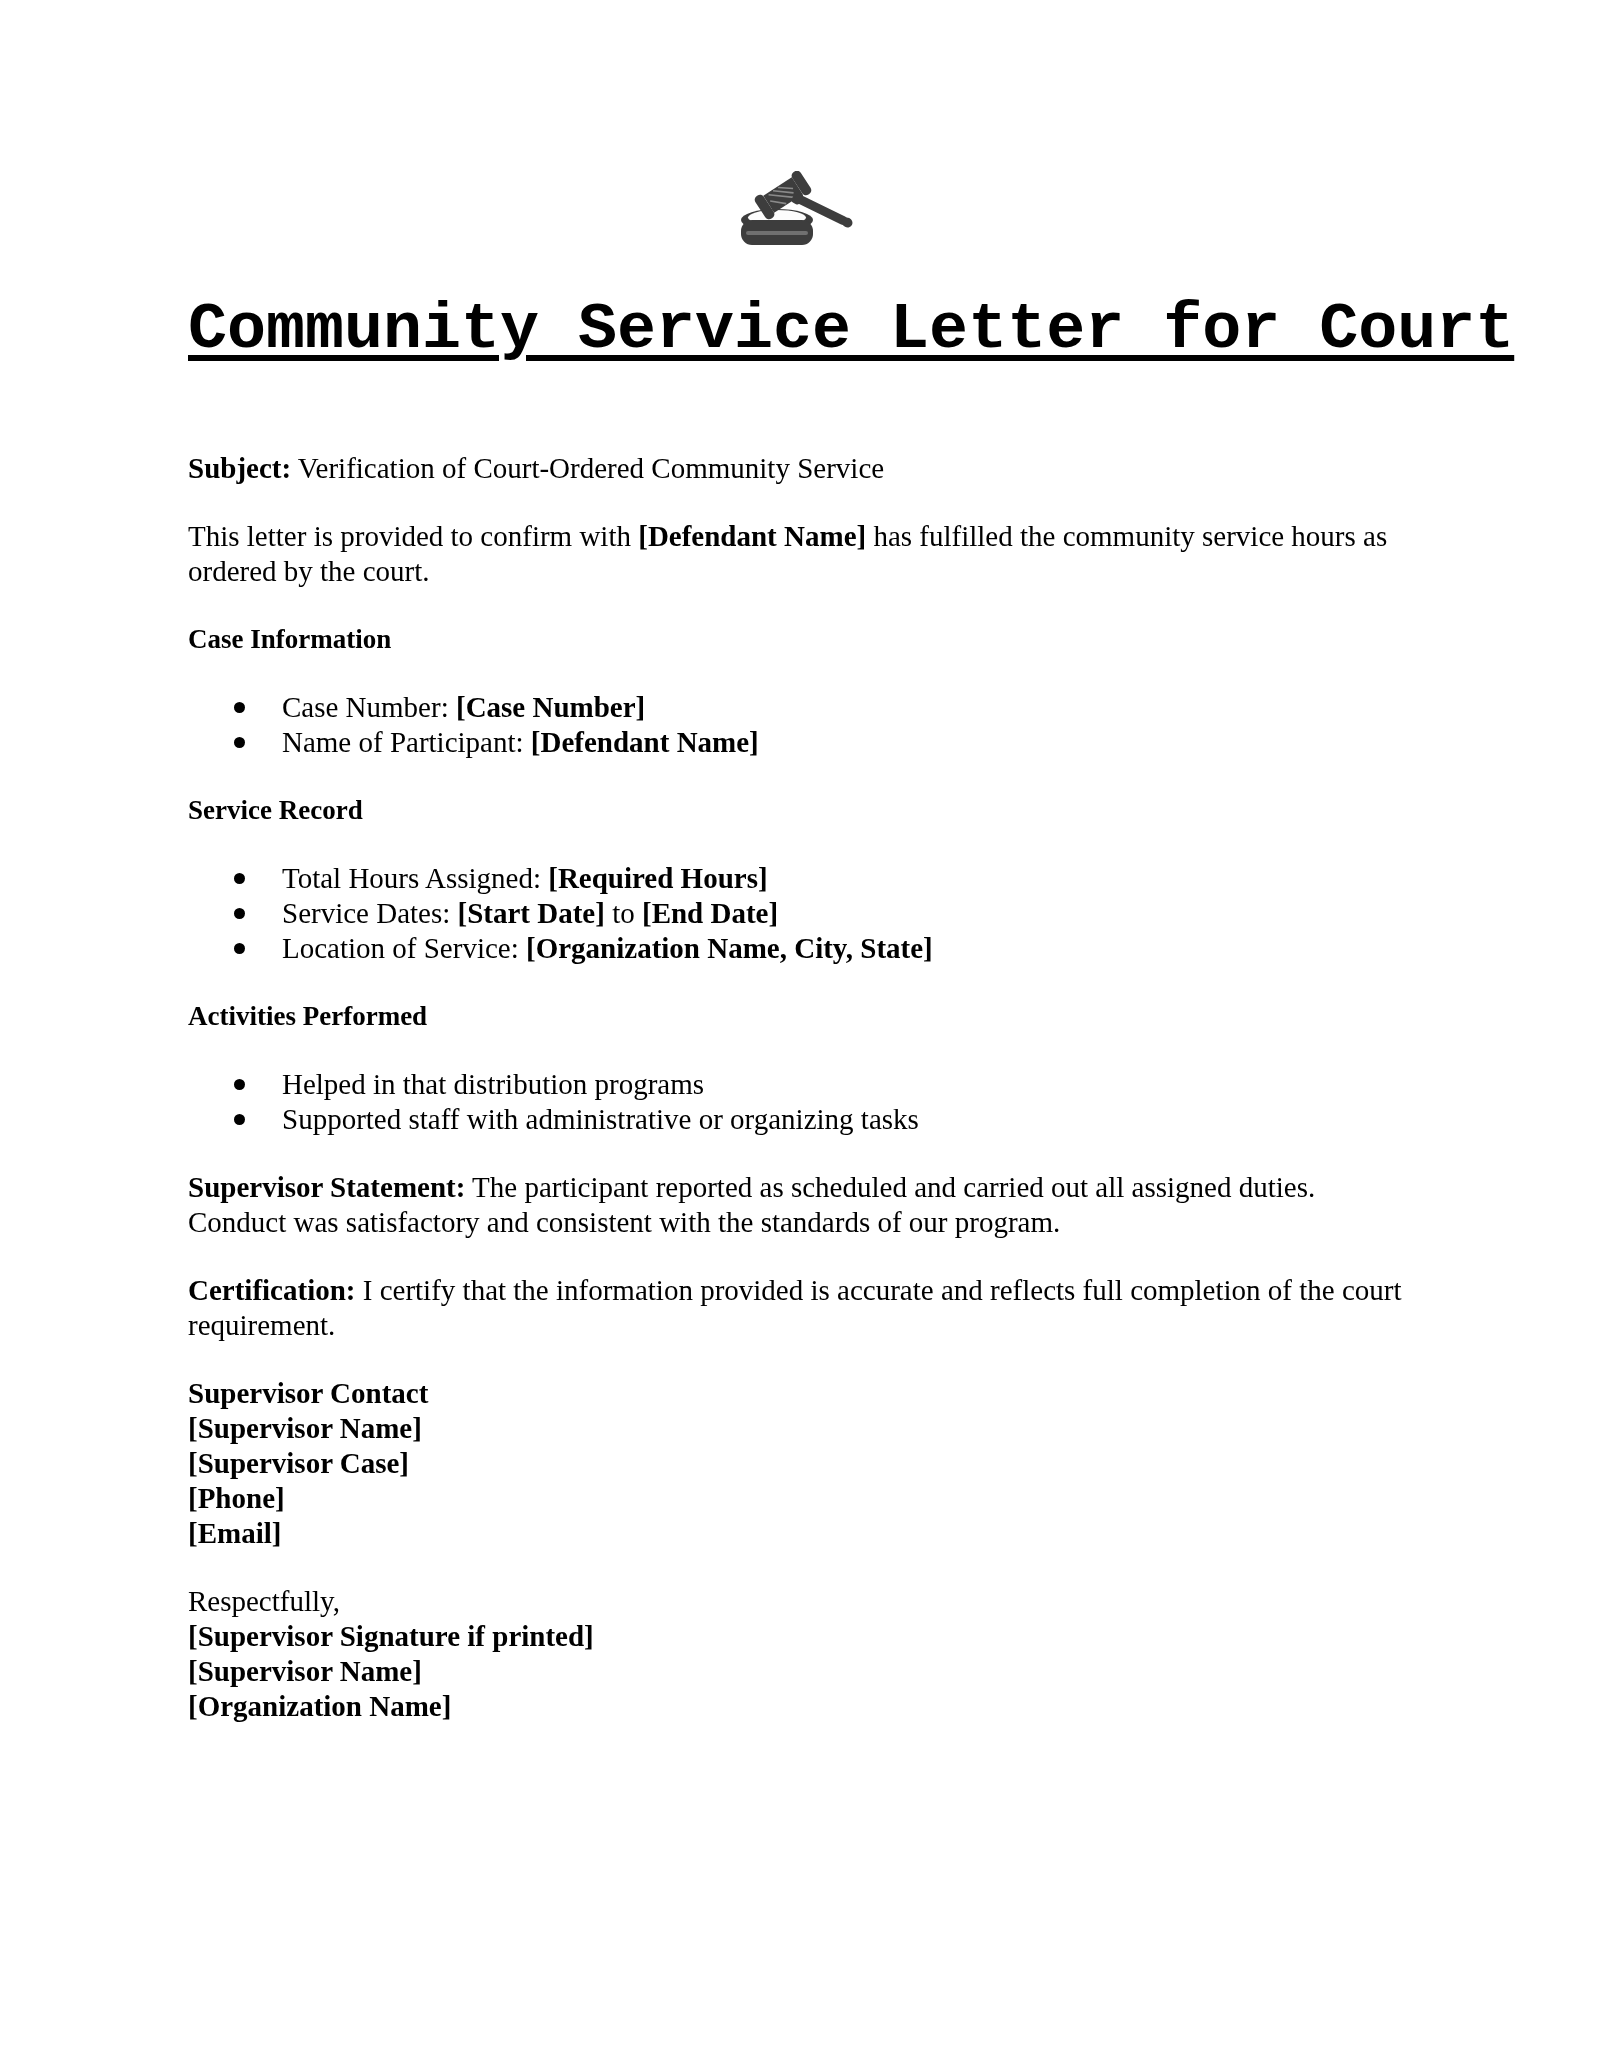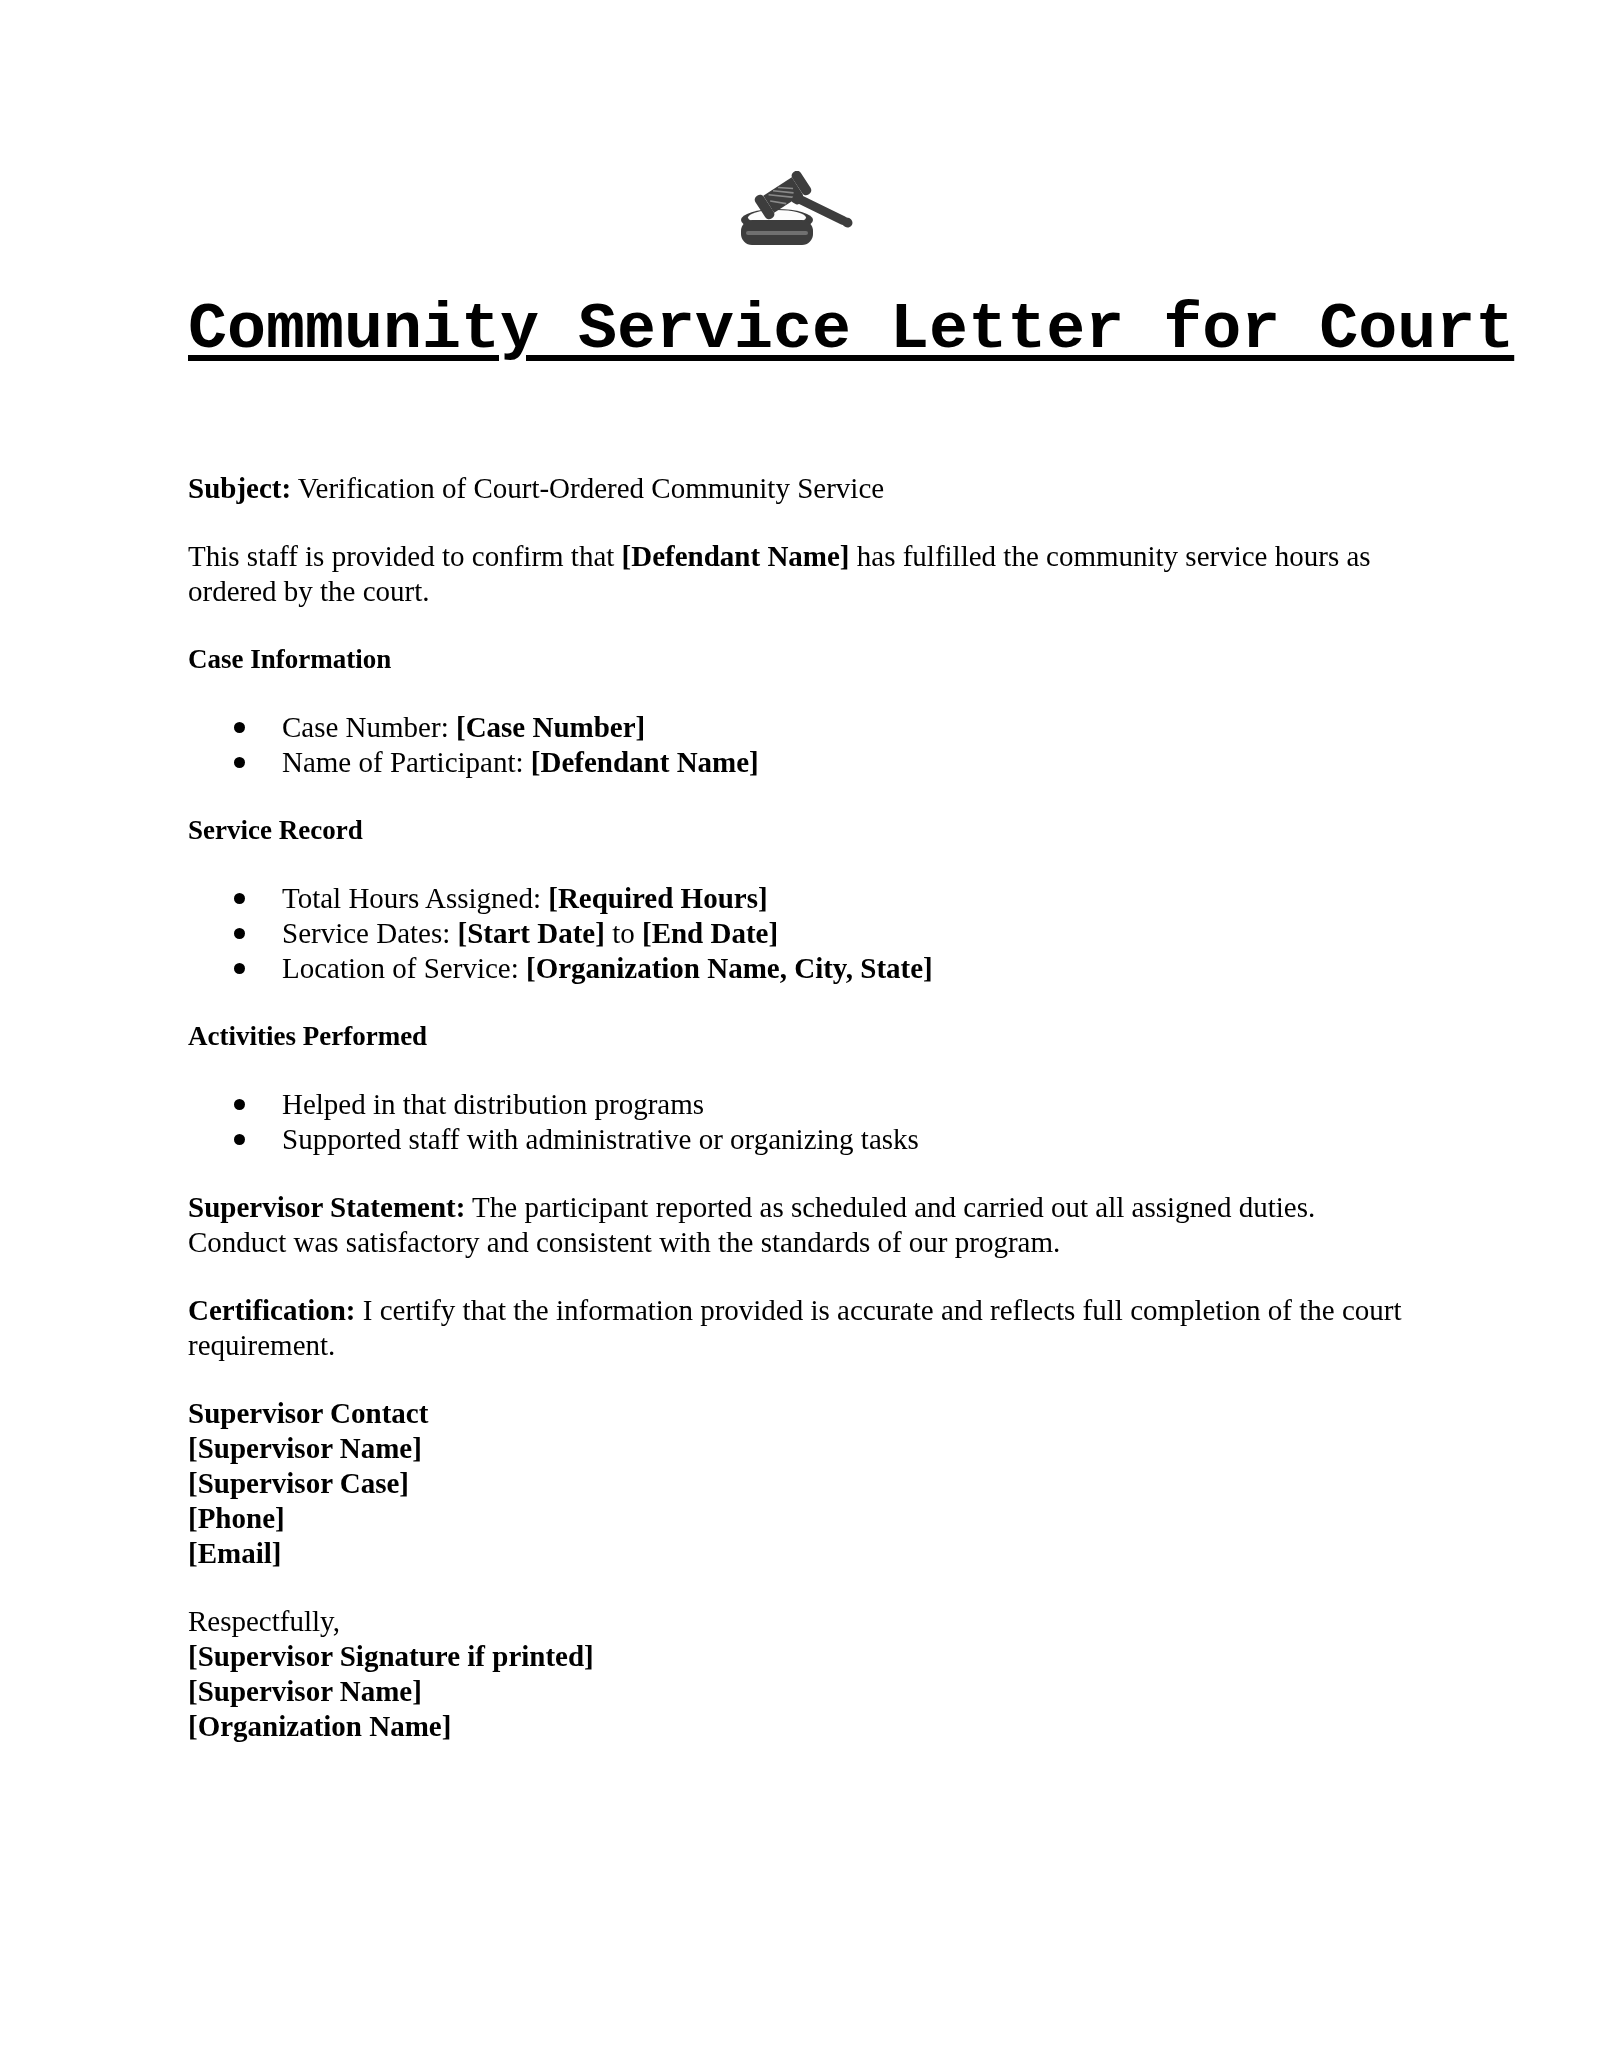--- a/index.html
+++ b/index.html
@@ -31,21 +31,21 @@
     font-weight: 700;
     margin: 37px 0 0 0;
     white-space: nowrap;
     letter-spacing: 0px;
     text-decoration: underline;
     text-decoration-thickness: 6px;
     text-underline-offset: 8px;
     font-family: Liberation Mono, monospace;
   }
   p.block { margin: 33px 0 0 0; }
-  p.block.subject { margin-top: 95px; }
+  p.block.subject { margin-top: 75px; }
   h2.heading {
     font-size: 27px;
     line-height: 35px;
     font-weight: 700;
     margin: 33px 0 0 0;
   }
   ul.list {
     margin: 33px 0 0 0;
     padding: 0 0 0 94px;
     list-style: none;
@@ -88,21 +88,21 @@
       <ellipse cx="58" cy="0" rx="5.5" ry="4.8" fill="#3d3d3d"></ellipse>
     </g>
   </svg>
 
   <div class="content">
 
     <h1 class="doc-title">Community Service Letter for Court</h1>
 
     <p class="block subject"><b>Subject:</b> <span>Verification of Court-Ordered Community Service</span></p>
 
-    <p class="block"><span>This staff is provided to confirm that</span> <b>[Defendant Name]</b> <span>has fulfilled the community service hours as ordered by the court.</span></p>
+    <p class="block"><span>This letter is provided to confirm with</span> <b>[Defendant Name]</b> <span>has fulfilled the community service hours as ordered by the court.</span></p>
 
     <h2 class="heading">Case Information</h2>
     <ul class="list">
       <li><span>Case Number:</span> <b>[Case Number]</b></li>
       <li><span>Name of Participant:</span> <b>[Defendant Name]</b></li>
     </ul>
 
     <h2 class="heading">Service Record</h2>
     <ul class="list">
       <li><span>Total Hours Assigned:</span> <b>[Required Hours]</b></li>

